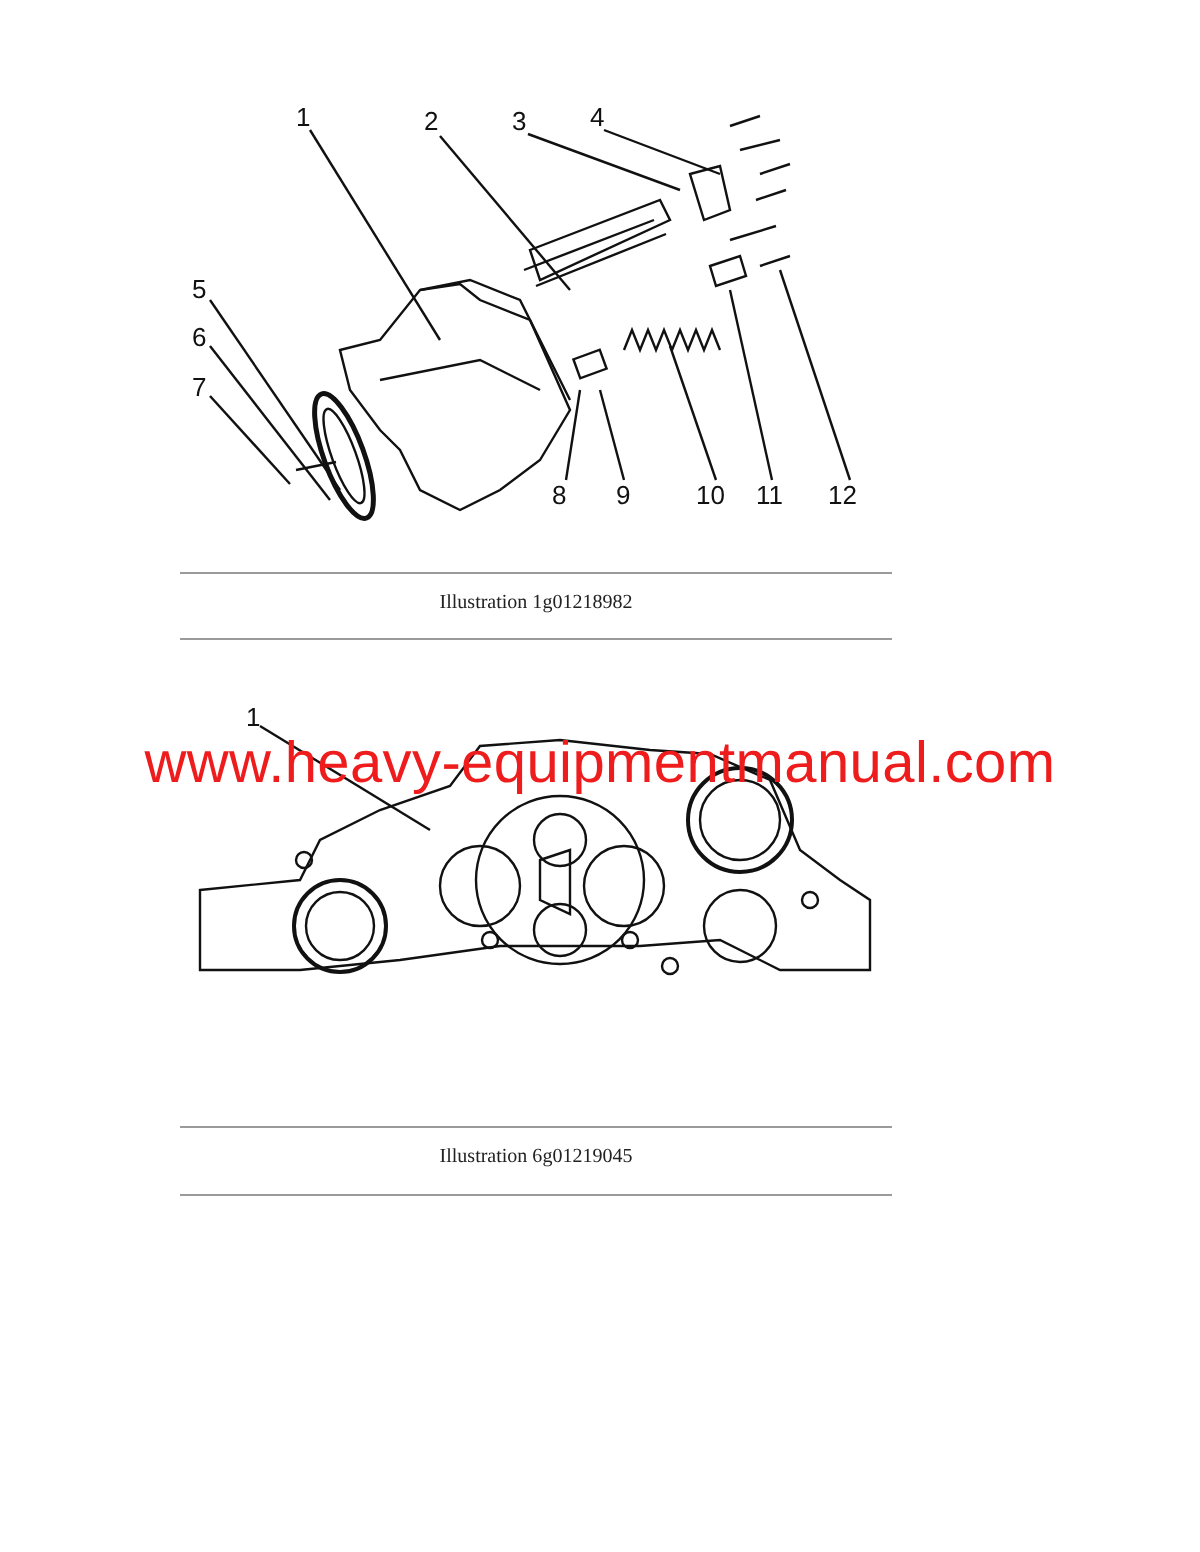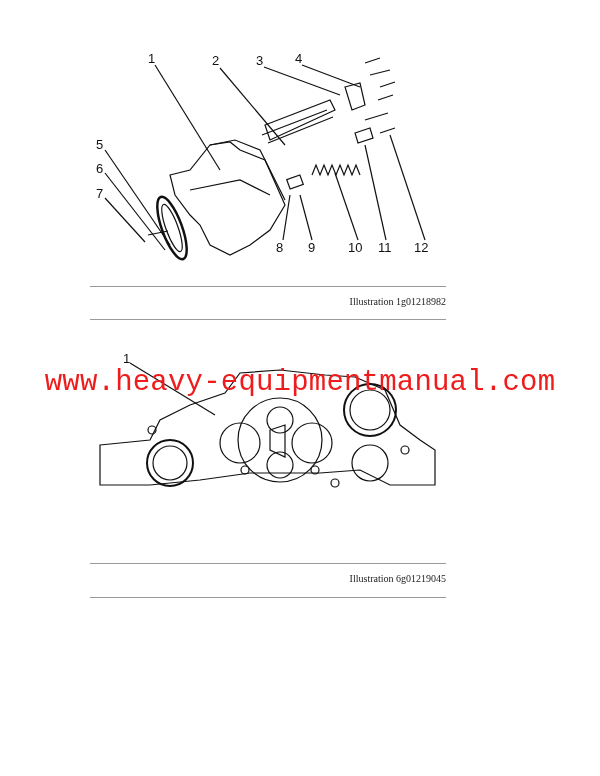--- a/index.html
+++ b/index.html
@@ -1,20 +1,20 @@
 <!DOCTYPE html>
 <html><head>
 <meta charset="utf-8">
 <style>
   html, body { margin: 0; padding: 0; background: #ffffff; }
   body { width: 600px; height: 776px; position: relative; overflow: hidden; font-family: "Liberation Serif", serif; }
   .fig { position: absolute; }
   .rule { position: absolute; left: 90px; width: 356px; height: 0; border-top: 1.5px solid #9a9a9a; }
-  .caption { position: absolute; left: 90px; width: 356px; font-size: 10px; color: #222; display: flex; justify-content: flex-end; }
-  .watermark { position: absolute; left: 0; width: 600px; text-align: center; top: 366px; font-family: Liberation Mono, monospace; font-size: 29px; color: #ee1c1c; letter-spacing: 0.2px; }
+  .caption { position: absolute; left: 90px; width: 356px; font-size: 10px; color: #222; display: flex; justify-content: center; }
+  .watermark { position: absolute; left: 0; width: 600px; text-align: center; top: 366px; font-family: Liberation Sans, sans-serif; font-size: 29px; color: #ee1c1c; letter-spacing: 0.2px; }
   svg text { font-family: "Liberation Sans", sans-serif; font-size: 13px; fill: #111; }
 </style>
 </head>
 <body>
 
 <svg class="fig" style="left:90px;top:45px" width="360" height="230" viewBox="0 0 360 230">
   <g stroke="#111" stroke-width="1.2" fill="none">
 
     <line x1="65" y1="20" x2="130" y2="125"></line>
     <line x1="130" y1="23" x2="195" y2="100"></line>

